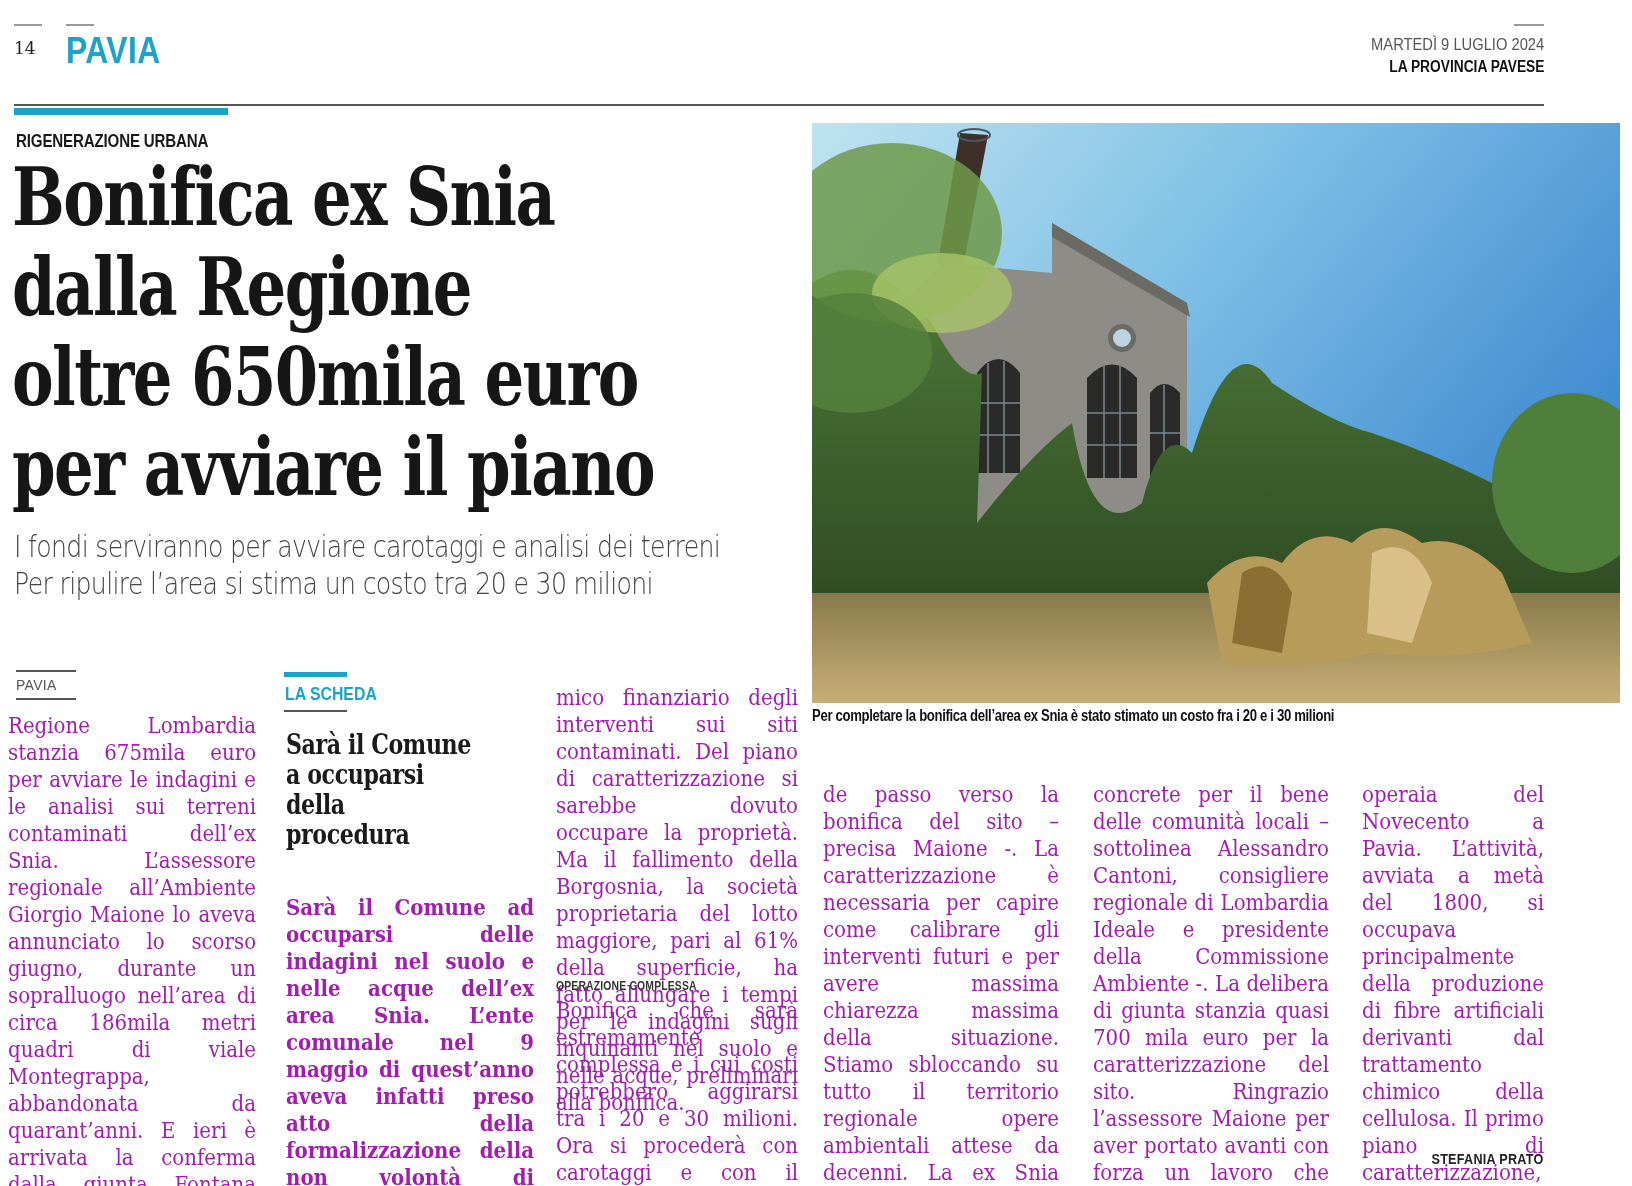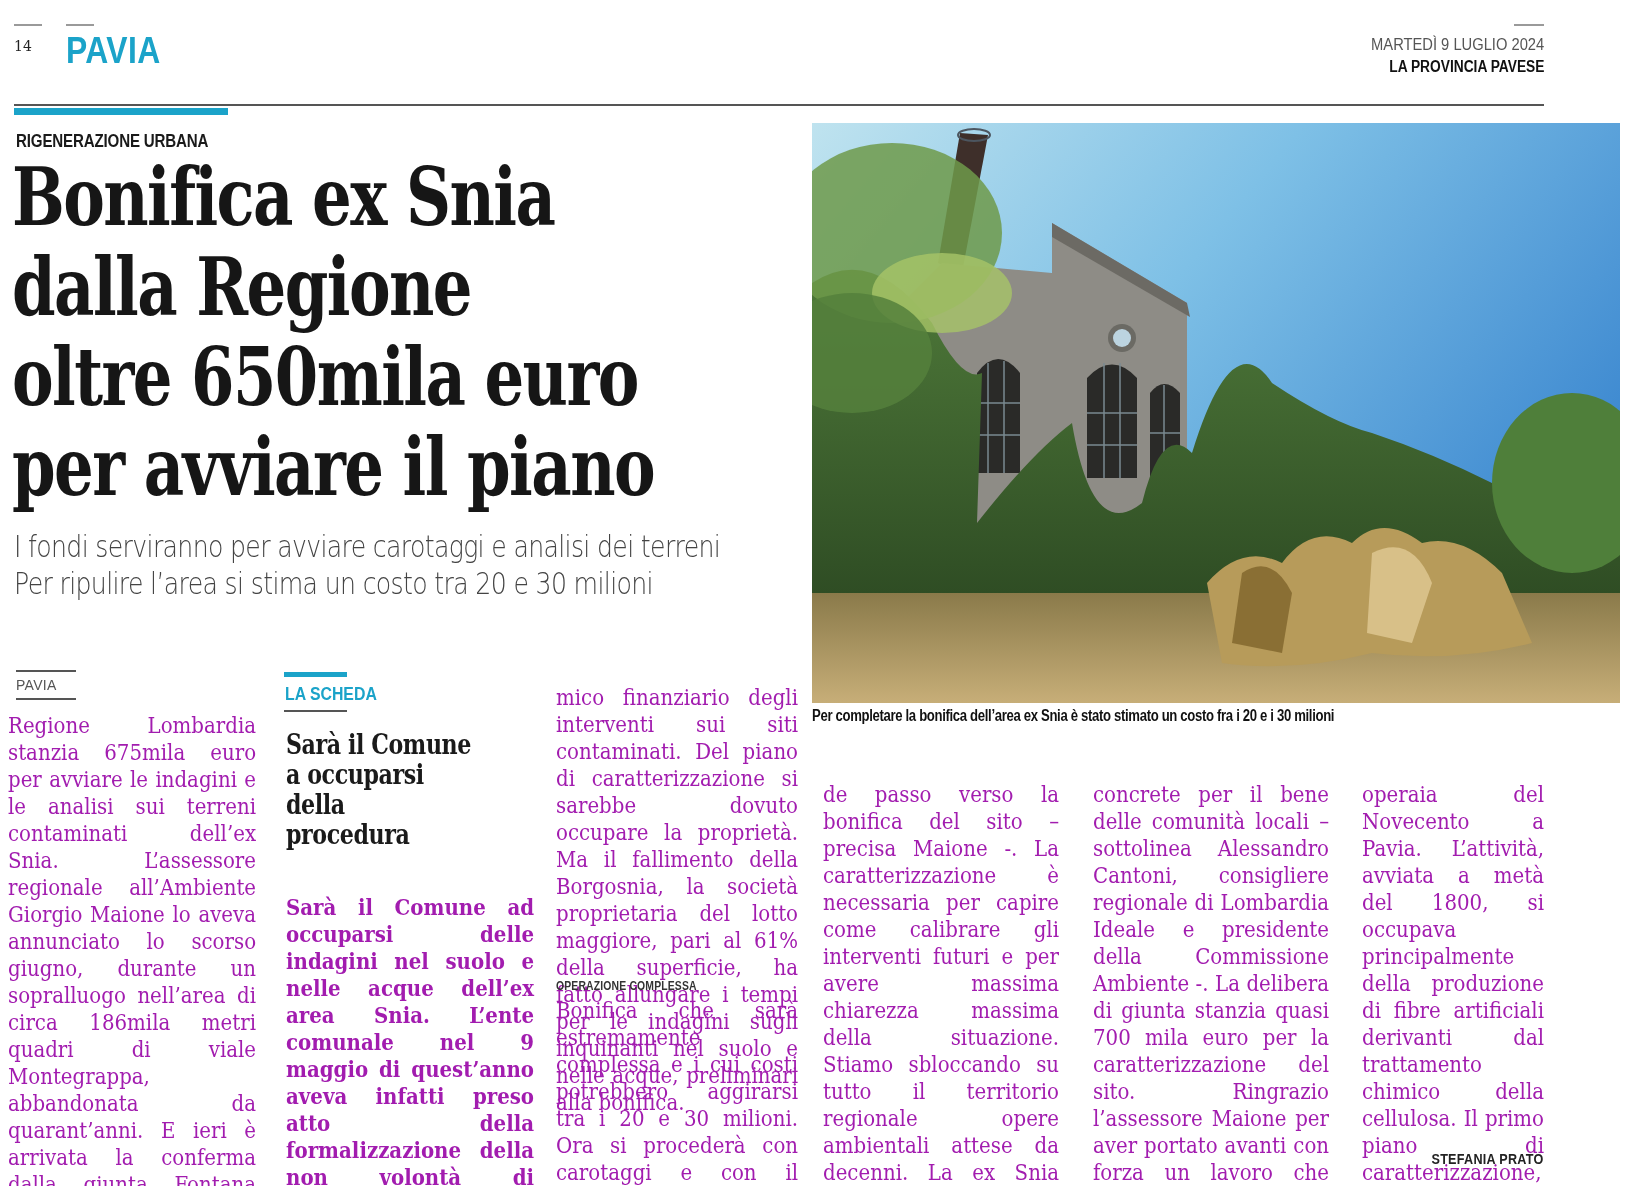--- a/index.html
+++ b/index.html
@@ -1,21 +1,21 @@
 <!DOCTYPE html>
 <html><head>
 <meta charset="utf-8">
 <style>
   * { box-sizing: border-box; margin: 0; padding: 0; }
   html, body { width: 1632px; height: 1186px; background: #ffffff; overflow: hidden; }
   body { position: relative; font-family: "Liberation Serif", serif; color: #1a1a1a; }
 
   
   .tick { position: absolute; height: 2px; background: #9a9a9a; }
-  .page-num { position: absolute; left: 14px; top: 38px; font-family: "DejaVu Serif", serif; font-size: 14px; color: #222; }
+  .page-num { position: absolute; left: 14px; top: 38px; font-family: "DejaVu Serif", serif; font-size: 17px; color: #222; }
   .section { position: absolute; left: 66px; top: 30px; font-family: "Liberation Sans", sans-serif; font-weight: bold; font-size: 37px; color: #1ba3c9; letter-spacing: 0.5px; transform: scaleX(0.86); transform-origin: left top; }
   .date { position: absolute; right: 88px; top: 36px; font-family: "Liberation Sans", sans-serif; font-size: 16px; color: #555; text-align: right; transform: scaleX(0.92); transform-origin: right top; }
   .paper { position: absolute; right: 88px; top: 58px; font-family: "Liberation Sans", sans-serif; font-weight: bold; font-size: 16px; color: #111; text-align: right; transform: scaleX(0.86); transform-origin: right top; }
   .rule-top { position: absolute; left: 14px; right: 88px; top: 104px; height: 2px; background: #555; }
   .rule-accent { position: absolute; left: 14px; top: 108px; width: 214px; height: 7px; background: #1ba3c9; }
 
   
   .kicker { position: absolute; left: 16px; top: 131px; font-family: "Liberation Sans", sans-serif; font-weight: bold; font-size: 18px; color: #1a1a1a; transform: scaleX(0.84); transform-origin: left top; letter-spacing: -0.2px; }
   .headline { position: absolute; left: 12px; top: 152px; width: 920px; font-family: "DejaVu Serif", serif; font-weight: bold; font-size: 80px; line-height: 90px; color: #161616; letter-spacing: -2px; transform: scaleX(0.78); transform-origin: left top; }
   .subhead { position: absolute; left: 14px; top: 528px; width: 900px; font-family: "DejaVu Sans", sans-serif; font-weight: 200; font-size: 30px; line-height: 37px; color: #444; transform: scaleX(0.84); transform-origin: left top; letter-spacing: -0.8px; }

